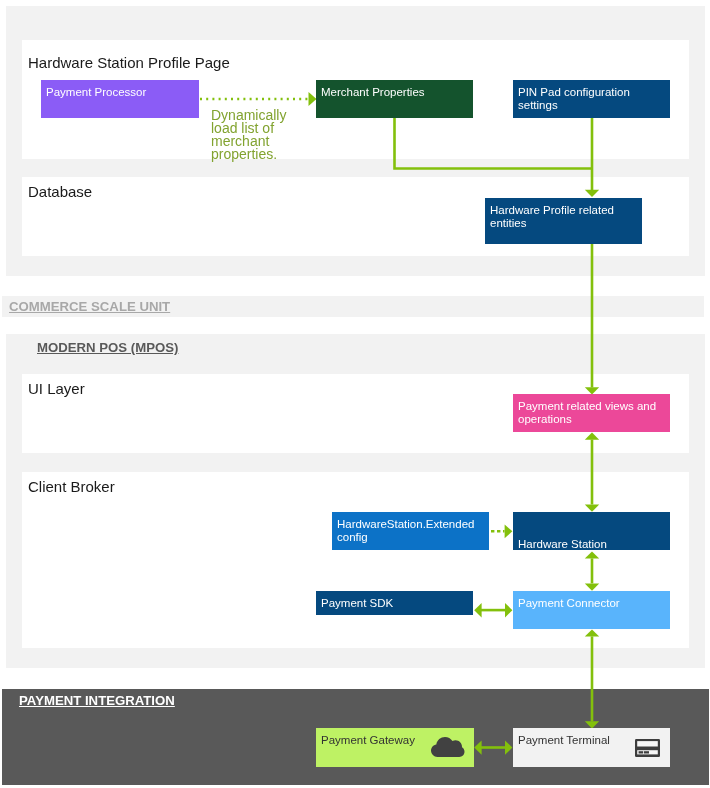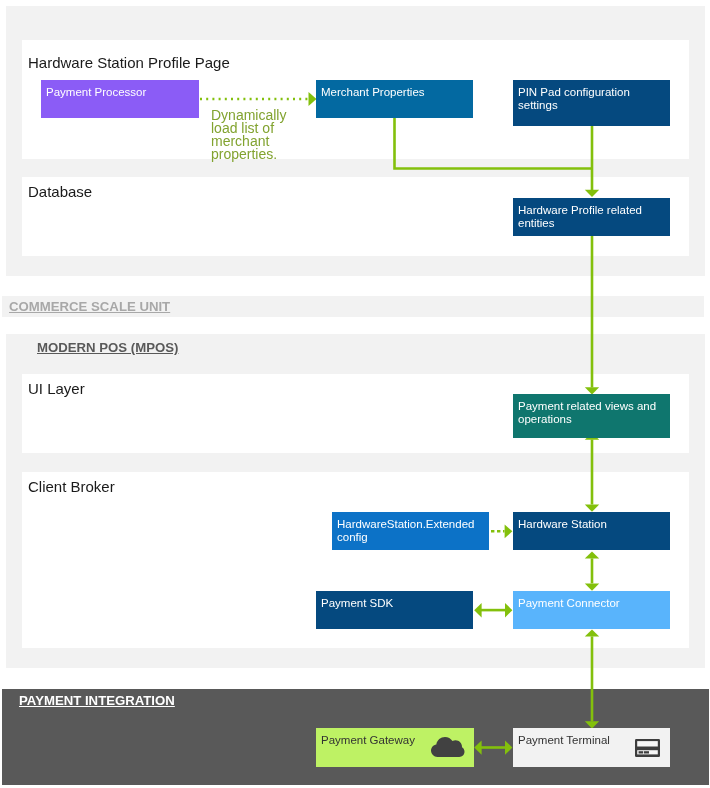--- a/index.html
+++ b/index.html
@@ -85,45 +85,45 @@
       <rect x="478" y="746.2" width="30" height="2.6"></rect>
       <path d="M481.6 740.4 L481.6 754.8 L474.2 747.6 Z"></path>
       <path d="M505 740.4 L505 754.8 L512.4 747.6 Z"></path>
     </g>
   </svg>
 
   <div class="box" style="left:41px;top:80px;width:158px;height:38px;background:#8b5cf6;">
     <span class="lbl" style="color:#ffffff;">Payment Processor</span>
   </div>
 
-  <div class="box" style="left:316px;top:80px;width:157px;height:38px;background:#0369a1;">
+  <div class="box" style="left:316px;top:80px;width:157px;height:38px;background:#14532d;">
     <span class="lbl" style="color:#ffffff;">Merchant Properties</span>
   </div>
 
-  <div class="box" style="left:513px;top:80px;width:157px;height:46px;background:#05497f;">
+  <div class="box" style="left:513px;top:80px;width:157px;height:38px;background:#05497f;">
     <span class="lbl" style="color:#ffffff;">PIN Pad configuration settings</span>
   </div>
 
-  <div class="box" style="left:513px;top:198px;width:157px;height:38px;background:#05497f;">
+  <div class="box" style="left:485px;top:198px;width:157px;height:46px;background:#05497f;">
     <span class="lbl" style="color:#ffffff;">Hardware Profile related entities</span>
   </div>
 
-  <div class="box" style="left:513px;top:394px;width:157px;height:44px;background:#0f766e;">
+  <div class="box" style="left:513px;top:394px;width:157px;height:38px;background:#ec4899;">
     <span class="lbl" style="color:#ffffff;">Payment related views and operations</span>
   </div>
 
   <div class="box" style="left:316px;top:512px;width:157px;height:38px;background:#0c72c7;margin-left:16px;">
     <span class="lbl" style="color:#ffffff;">HardwareStation.Extended config</span>
   </div>
 
   <div class="box" style="left:513px;top:512px;width:157px;height:38px;background:#05497f;">
-    <span class="lbl" style="color:#ffffff;">Hardware Station</span>
+    <span class="lbl" style="color:#ffffff;margin-top:20px;">Hardware Station</span>
   </div>
 
-  <div class="box" style="left:316px;top:591px;width:157px;height:38px;background:#05497f;">
+  <div class="box" style="left:316px;top:591px;width:157px;height:24px;background:#05497f;">
     <span class="lbl" style="color:#ffffff;">Payment SDK</span>
   </div>
 
   <div class="box" style="left:513px;top:591px;width:157px;height:38px;background:#59b4fc;">
     <span class="lbl" style="color:#ffffff;">Payment Connector</span>
   </div>
 
   <div class="box" style="left:316px;top:728px;width:158px;height:39px;background:#bef264;">
     <span class="lbl" style="color:#333333;">Payment Gateway</span>
     <span class="icon" style="left:115px;top:9px;width:33.5px;height:20.2px;">

